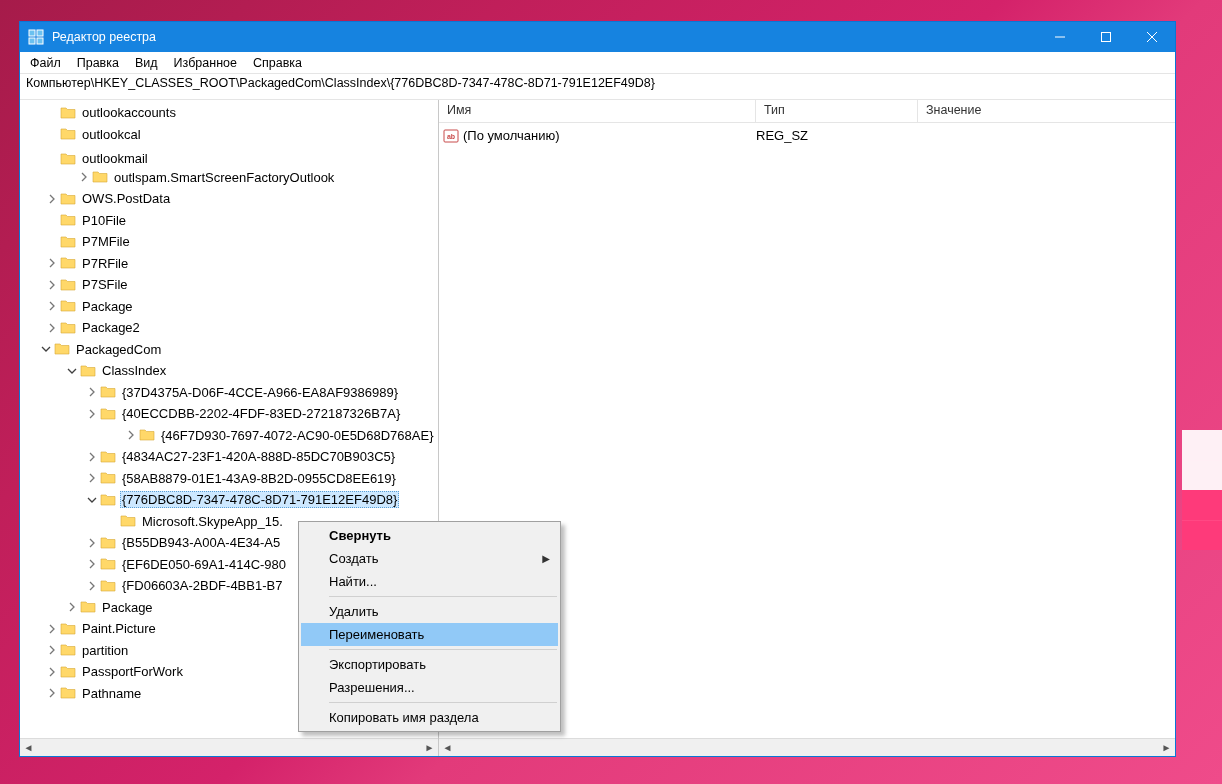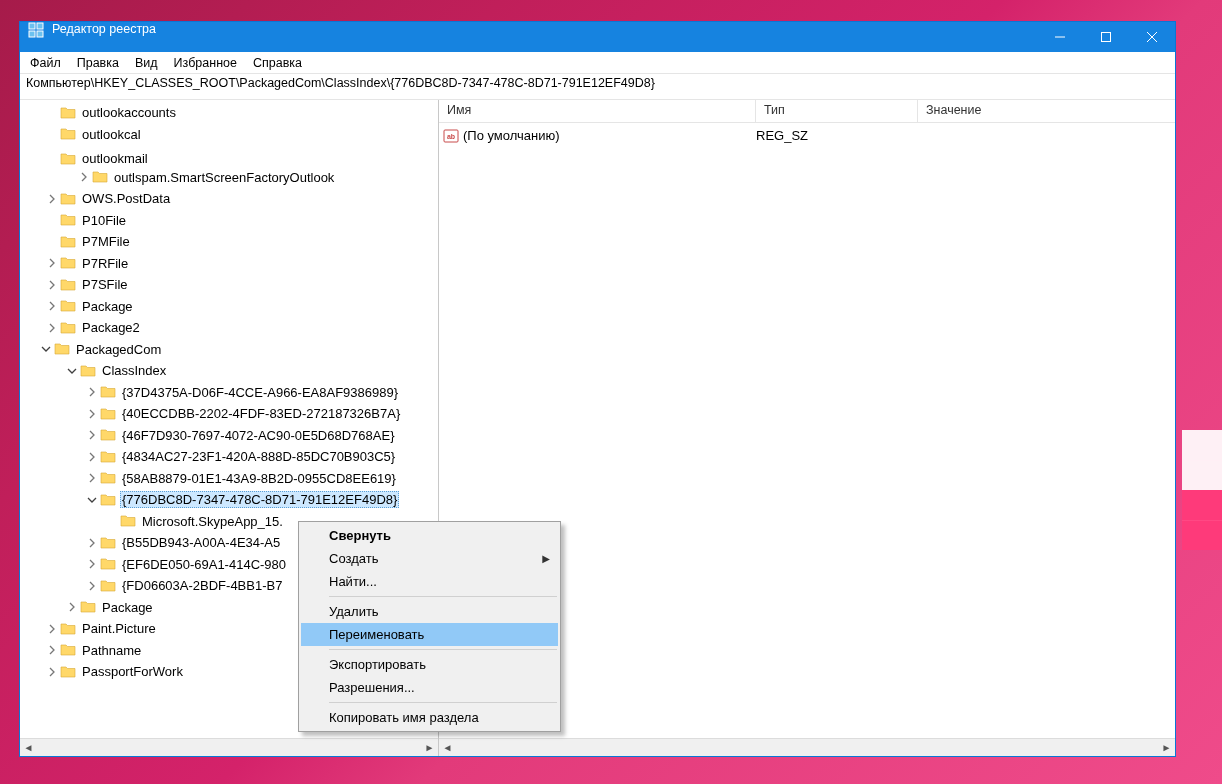--- a/index.html
+++ b/index.html
@@ -1,21 +1,21 @@
 <!DOCTYPE html>
 <html><head>
 <meta charset="utf-8">
 <style>
   html,body{margin:0;padding:0;font-family:"Segoe UI",Tahoma,sans-serif;font-size:13px;color:#000;background:#000;overflow:hidden}
   #desktop{width:1222px;height:784px;position:relative;background:linear-gradient(135deg,#a61b4a 0%,#c01f5a 25%,#d4226a 50%,#e23a7a 60%,#ef4b8a 100%)}
   #winlogo{position:absolute;right:0;top:430px;width:40px;height:120px;display:flex;flex-direction:column}
   #winlogo div{flex:1;background:#fff;opacity:.92}
   #winlogo .r{background:#ff3a7a}
   #window{position:absolute;left:19px;top:21px;width:1155px;height:734px;background:#fff;border:1px solid #0a76d6;display:flex;flex-direction:column}
-  #titlebar{height:30px;background:#1683e0;color:#fff;display:flex;padding-left:8px}
+  #titlebar{height:30px;background:#1683e0;color:#fff;display:flex;align-items:center;padding-left:8px}
   #titlebar .icon{width:16px;height:16px;margin-right:8px;display:inline-block}
   #titlebar .title{flex:1;font-size:12.5px}
   #titlebar .btn{width:46px;height:30px;display:flex;align-items:center;justify-content:center}
   #titlebar svg{stroke:#fff;stroke-width:1;fill:none}
   #menubar{height:21px;background:#fff;display:flex;align-items:center;padding:0 2px;border-bottom:1px solid #e5e5e5}
   #menubar .mi{padding:2px 8px;font-size:12.5px}
   #addrbar{height:21px;border-bottom:1px solid #e5e5e5;padding:2px 6px;font-size:12.5px;white-space:nowrap;overflow:hidden}
   #panes{flex:1;display:flex;min-height:0}
   #treepane{width:418px;border-right:1px solid #c8c8c8;position:relative;display:flex;flex-direction:column}
   #treeview{flex:1;overflow:hidden;padding-top:2px}
@@ -238,21 +238,21 @@
               <span class="exp">
                 <svg viewBox="0 0 10 10">
                   <path d="M3 1 L7 5 L3 9" fill="none" stroke="#777" stroke-width="1.3"></path>
                 </svg>
               </span>
               <span class="fico"><svg viewBox="0 0 16 16">
                   <path d="M1 3 h5 l1.5 1.5 H15 V13 H1 Z" fill="#ffd869" stroke="#d6a935" stroke-width="0.6"></path>
                 </svg></span>
               <span class="lbl">{40ECCDBB-2202-4FDF-83ED-272187326B7A}</span>
             </div>
-            <div class="row" style="padding-left: 64px;">
+            <div class="row" style="padding-left: 64px; margin-left: 39px;">
               <span class="exp">
                 <svg viewBox="0 0 10 10">
                   <path d="M3 1 L7 5 L3 9" fill="none" stroke="#777" stroke-width="1.3"></path>
                 </svg>
               </span>
               <span class="fico"><svg viewBox="0 0 16 16">
                   <path d="M1 3 h5 l1.5 1.5 H15 V13 H1 Z" fill="#ffd869" stroke="#d6a935" stroke-width="0.6"></path>
                 </svg></span>
               <span class="lbl">{46F7D930-7697-4072-AC90-0E5D68D768AE}</span>
             </div>
@@ -353,32 +353,43 @@
             </div>
             <div class="row" style="padding-left: 24px;">
               <span class="exp">
                 <svg viewBox="0 0 10 10">
                   <path d="M3 1 L7 5 L3 9" fill="none" stroke="#777" stroke-width="1.3"></path>
                 </svg>
               </span>
               <span class="fico"><svg viewBox="0 0 16 16">
                   <path d="M1 3 h5 l1.5 1.5 H15 V13 H1 Z" fill="#ffd869" stroke="#d6a935" stroke-width="0.6"></path>
                 </svg></span>
+              <span class="lbl">partition</span>
+            </div>
+            <div class="row" style="padding-left: 24px;">
+              <span class="exp">
+                <svg viewBox="0 0 10 10">
+                  <path d="M3 1 L7 5 L3 9" fill="none" stroke="#777" stroke-width="1.3"></path>
+                </svg>
+              </span>
+              <span class="fico"><svg viewBox="0 0 16 16">
+                  <path d="M1 3 h5 l1.5 1.5 H15 V13 H1 Z" fill="#ffd869" stroke="#d6a935" stroke-width="0.6"></path>
+                </svg></span>
+              <span class="lbl">PassportForWork</span>
+            </div>
+            <div class="row" style="padding-left: 24px;">
+              <span class="exp">
+                <svg viewBox="0 0 10 10">
+                  <path d="M3 1 L7 5 L3 9" fill="none" stroke="#777" stroke-width="1.3"></path>
+                </svg>
+              </span>
+              <span class="fico"><svg viewBox="0 0 16 16">
+                  <path d="M1 3 h5 l1.5 1.5 H15 V13 H1 Z" fill="#ffd869" stroke="#d6a935" stroke-width="0.6"></path>
+                </svg></span>
               <span class="lbl">Pathname</span>
-            </div>
-            <div class="row" style="padding-left: 24px;">
-              <span class="exp">
-                <svg viewBox="0 0 10 10">
-                  <path d="M3 1 L7 5 L3 9" fill="none" stroke="#777" stroke-width="1.3"></path>
-                </svg>
-              </span>
-              <span class="fico"><svg viewBox="0 0 16 16">
-                  <path d="M1 3 h5 l1.5 1.5 H15 V13 H1 Z" fill="#ffd869" stroke="#d6a935" stroke-width="0.6"></path>
-                </svg></span>
-              <span class="lbl">PassportForWork</span>
             </div>
           </div>
         <div class="hscroll">
           <div class="arr">◄</div>
             <div class="track"></div>
             <div class="arr">►</div>
         </div>
       </div>
       <div id="listpane">
         <div id="listheader">

